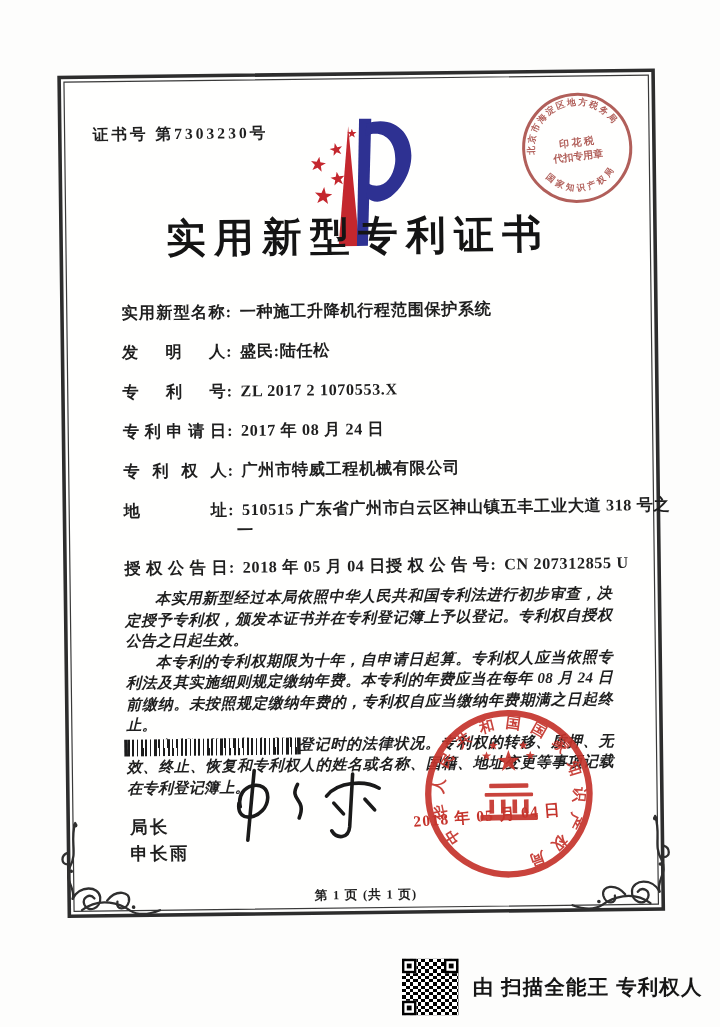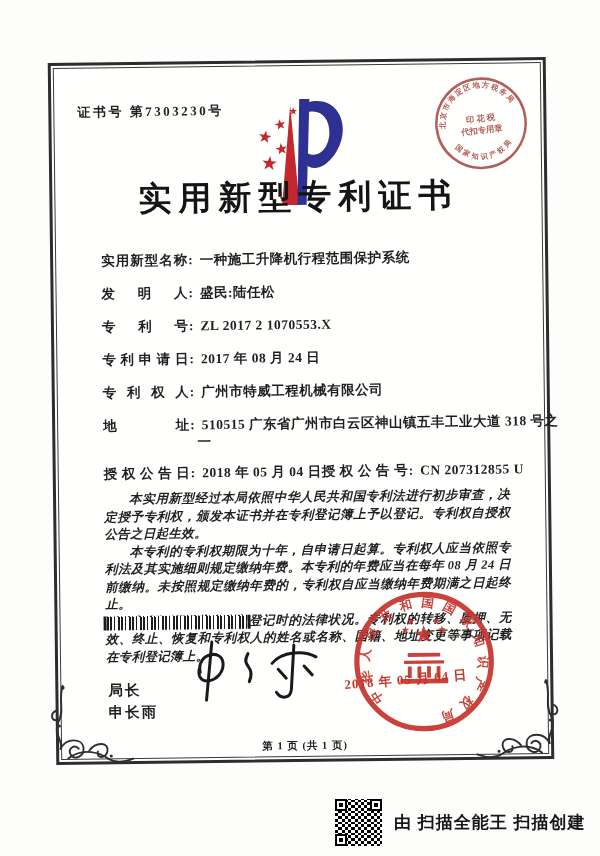--- a/index.html
+++ b/index.html
@@ -229,13 +229,13 @@
       <circle cx="65" cy="76" r="1.6"></circle>
     </g>
   </svg>
 </div>
 
 <div class="qr">
   <div class="finder f-tl"></div>
   <div class="finder f-tr"></div>
   <div class="finder f-bl"></div>
 </div>
-<div class="scan-caption">由 扫描全能王 扫描创建</div>
+<div class="scan-caption">由 扫描全能王 专利权人</div>
 
 </body></html>

